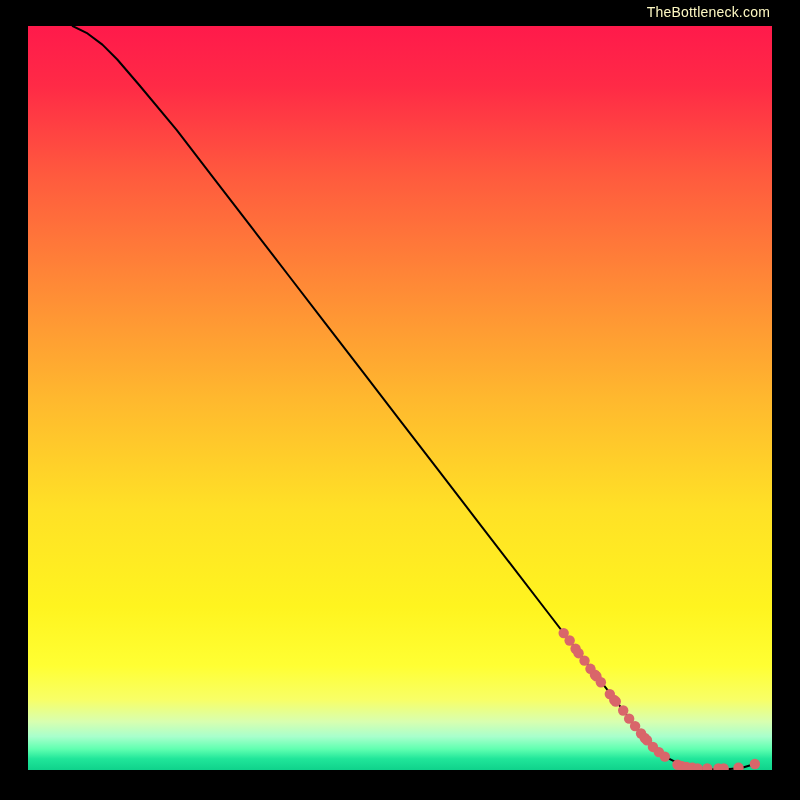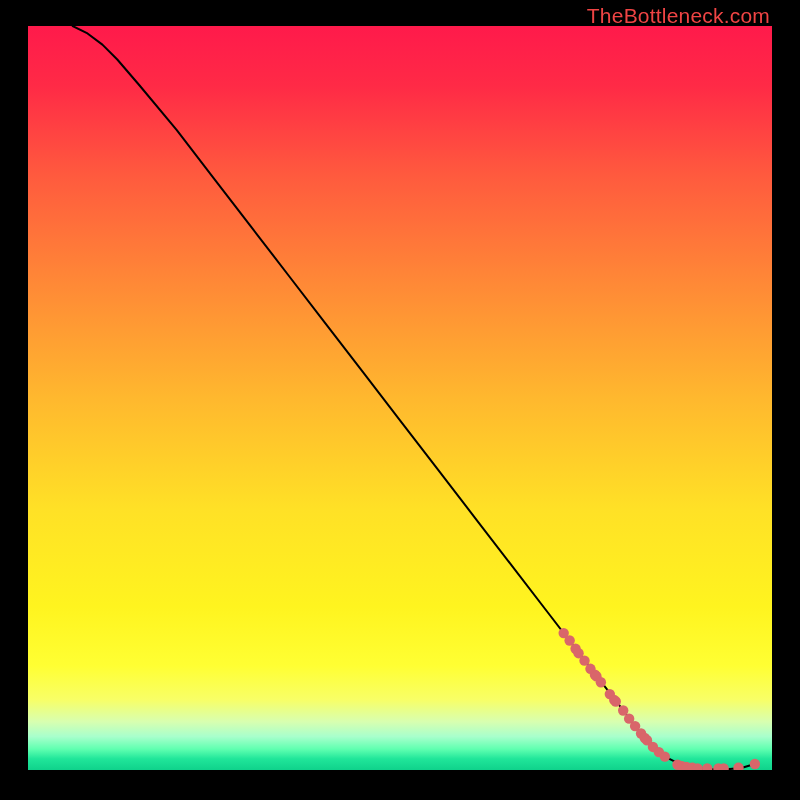--- a/index.html
+++ b/index.html
@@ -16,22 +16,22 @@
     left: 28px;
     top: 26px;
     width: 744px;
     height: 744px;
     background: #000;
   }
   .watermark {
     position: absolute;
     top: 4px;
     right: 30px;
-    color: #ef4444;
-    font-size: 21px;
+    color: #fef9c3;
+    font-size: 14px;
     font-weight: 500;
     letter-spacing: 0.2px;
   }
   svg { display: block; }
 </style>
 </head>
 <body>
 
 <div class="watermark">TheBottleneck.com</div>
 

